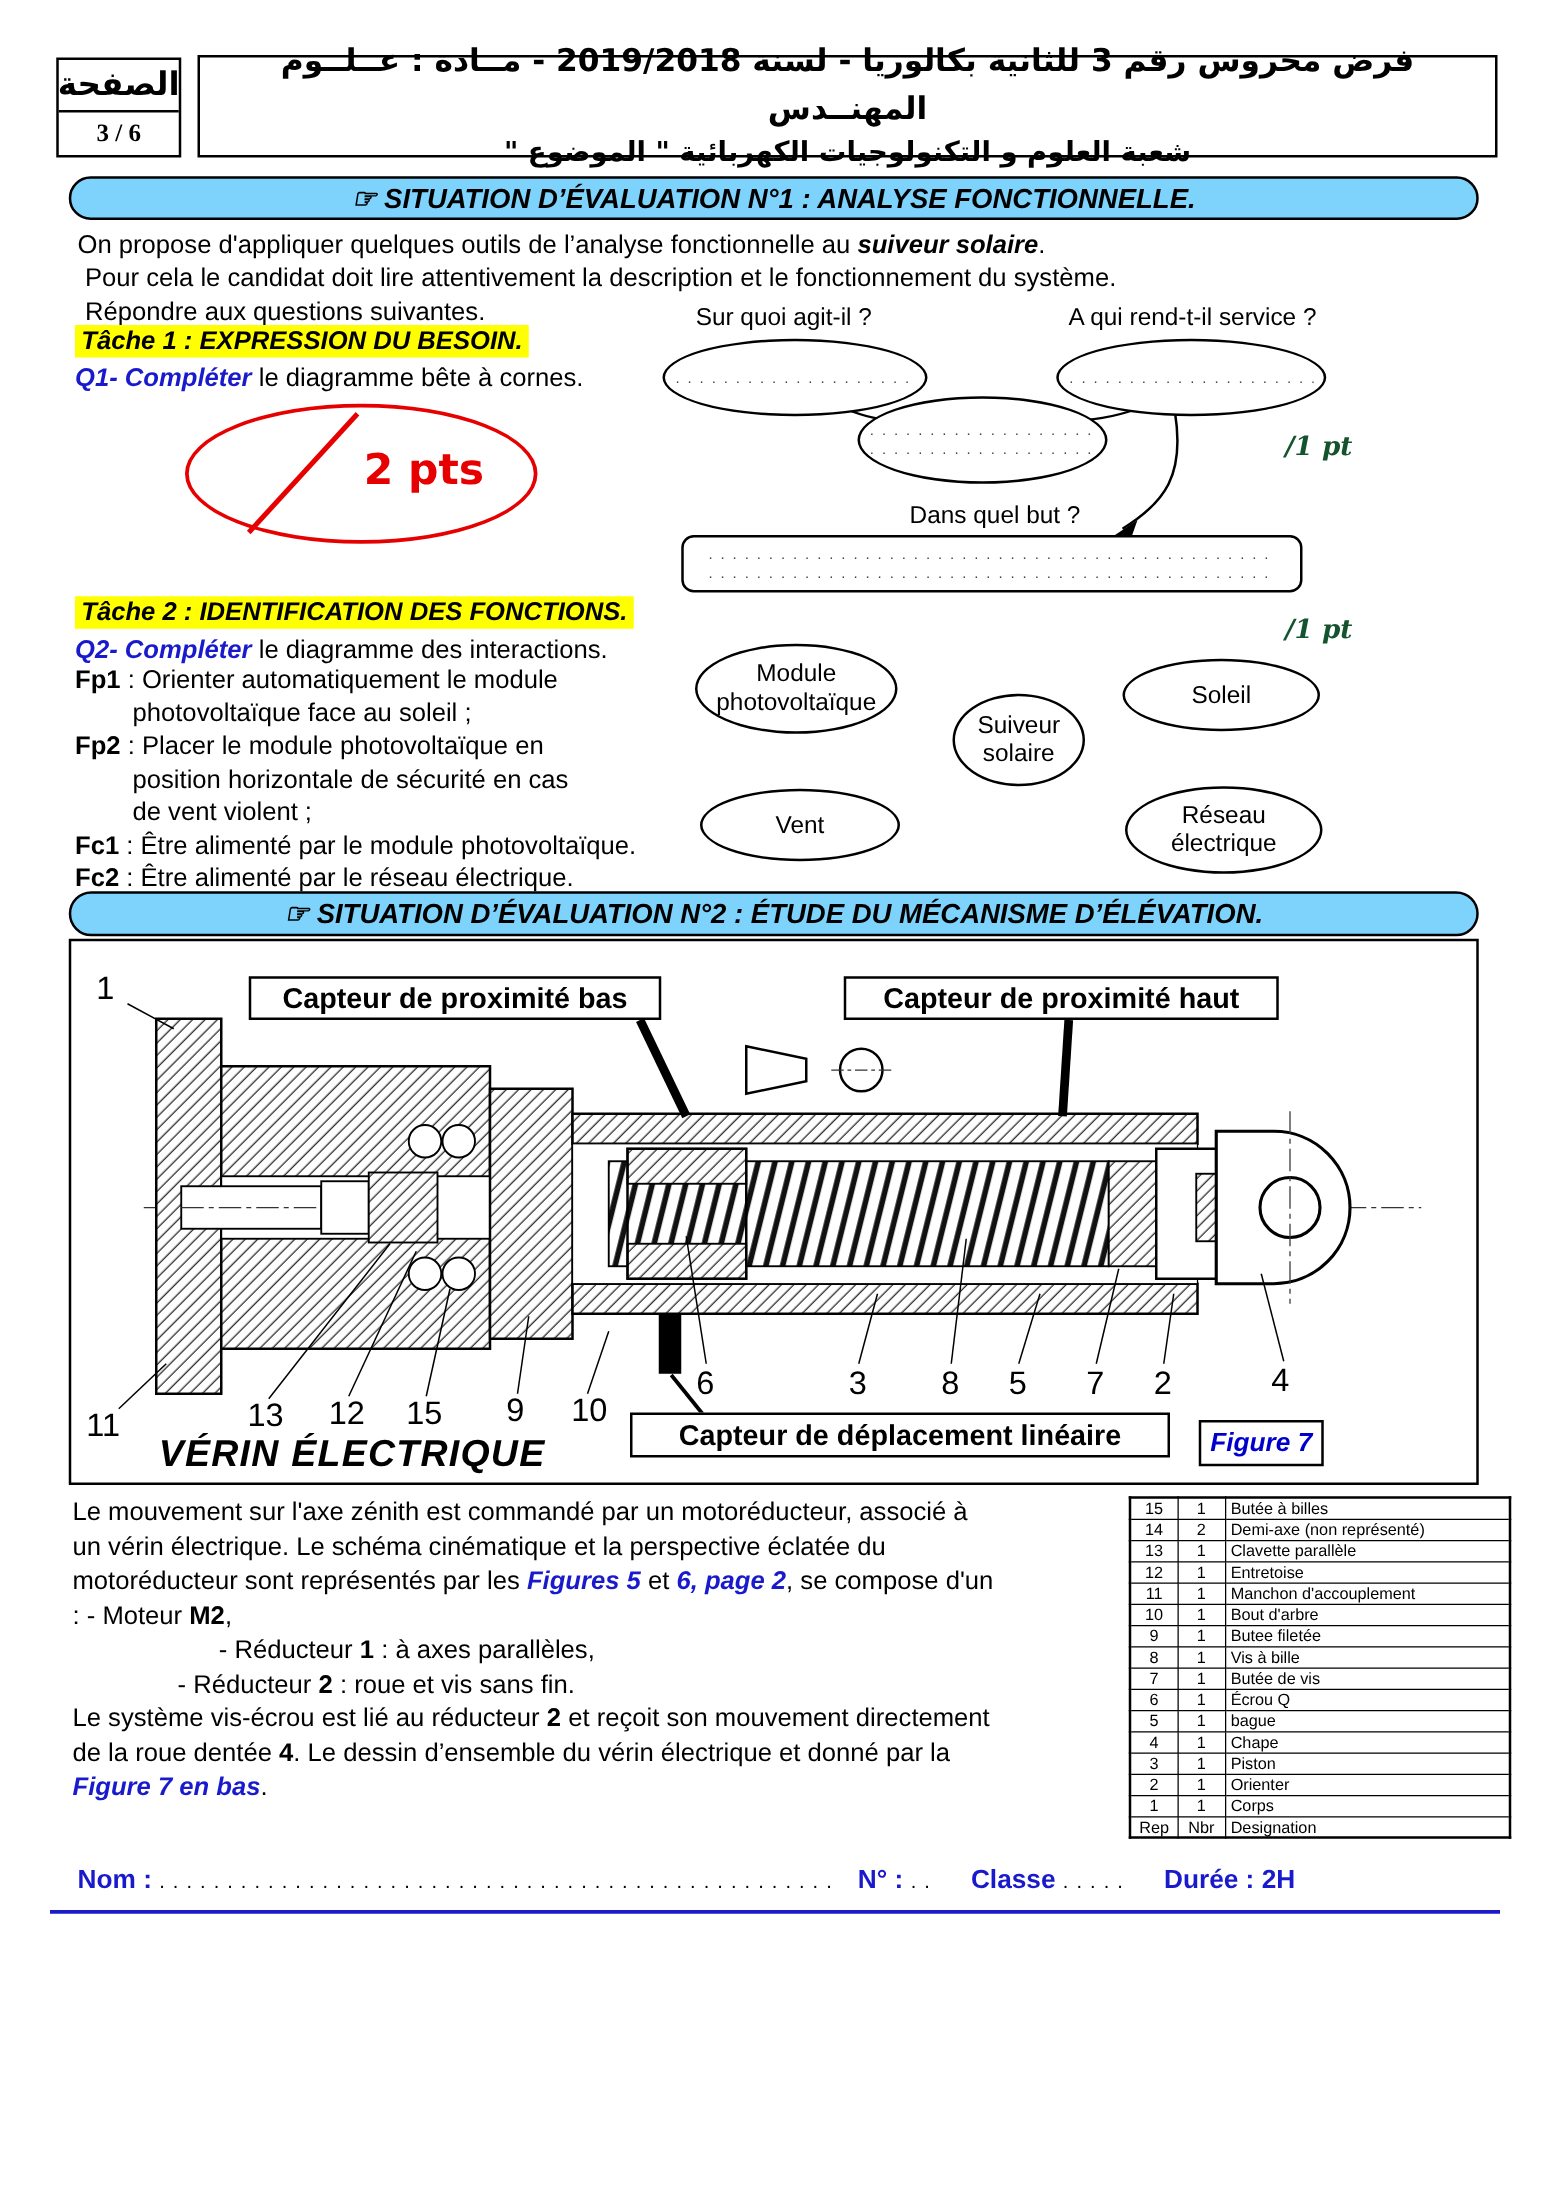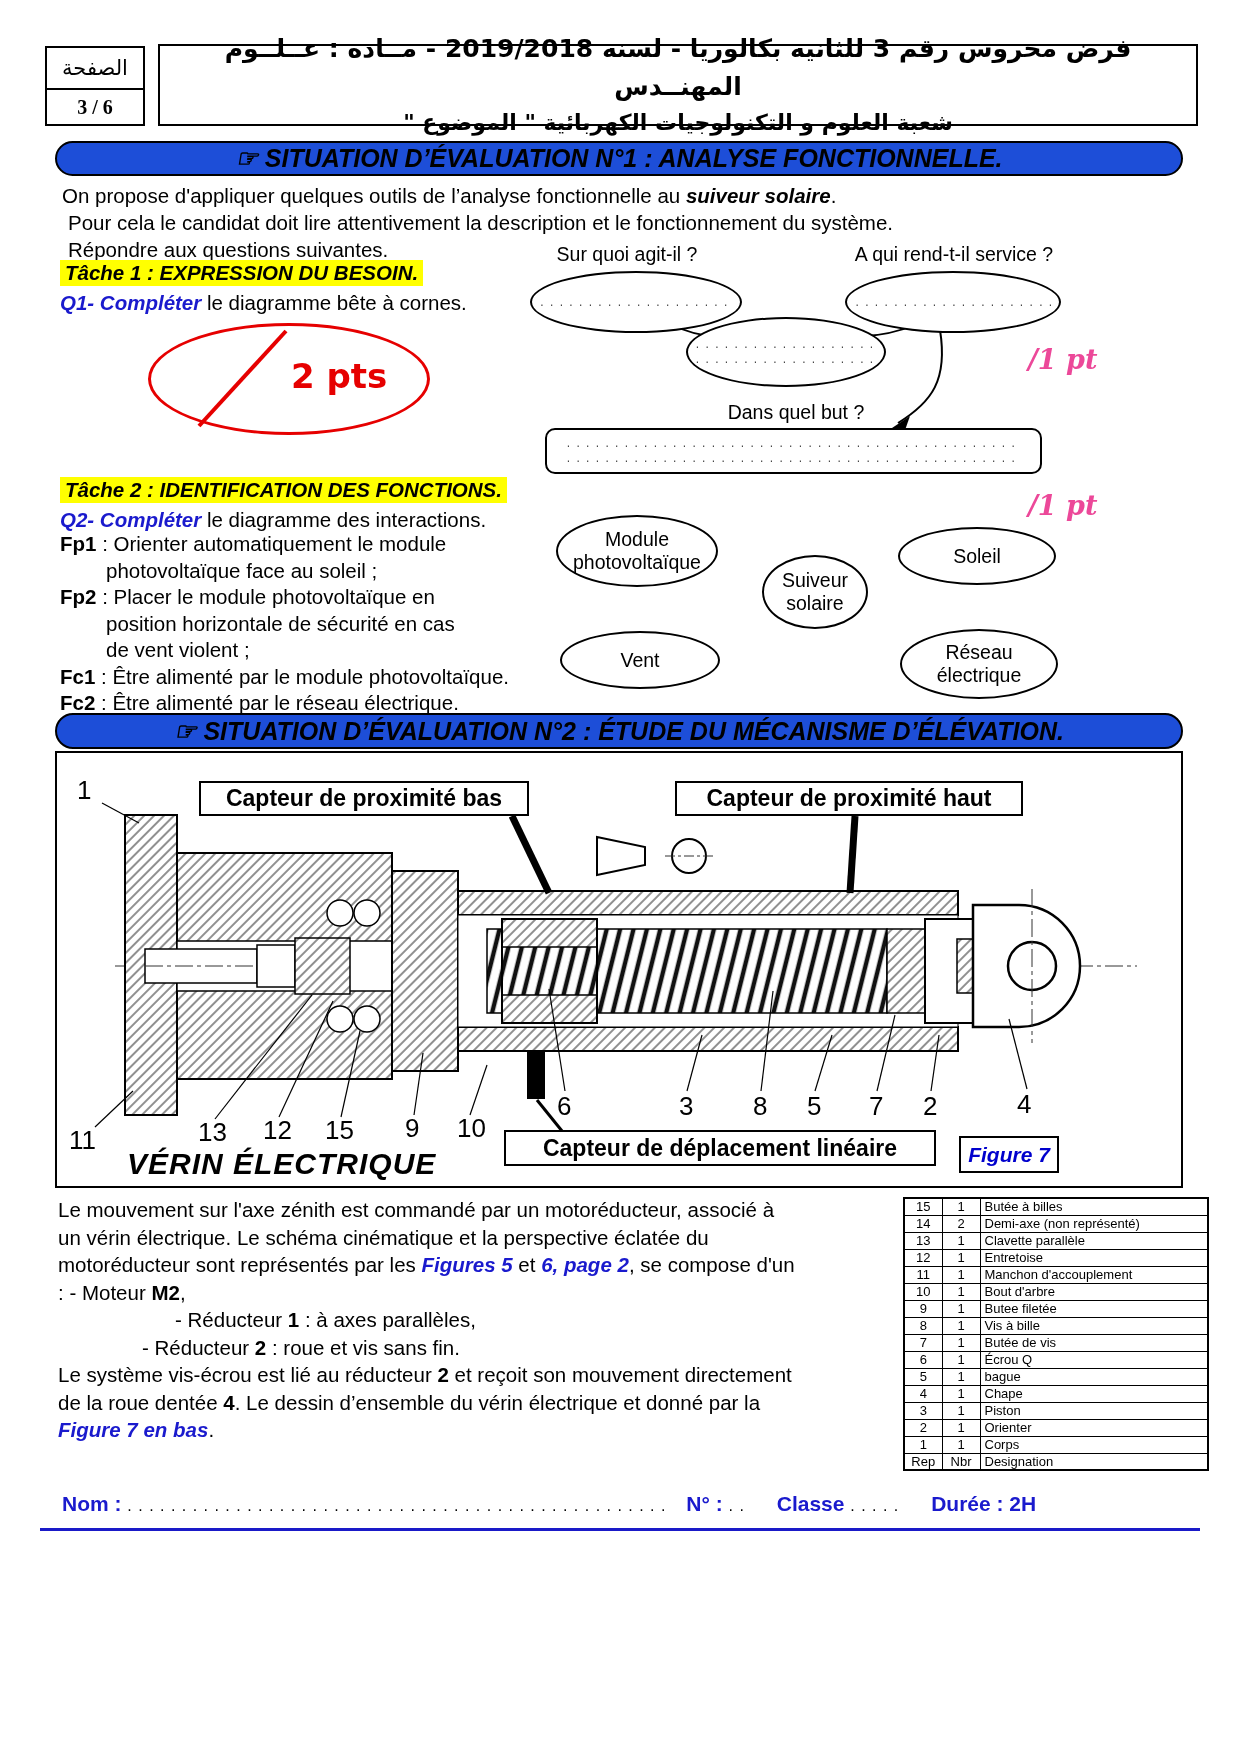--- a/index.html
+++ b/index.html
@@ -5,23 +5,23 @@
   * { margin:0; padding:0; box-sizing:border-box; }
   body { background:#888; font-family:"Liberation Sans", sans-serif; }
   .page { position:relative; width:1240px; height:1754px; background:#fff; margin:0 auto; overflow:hidden; color:#000; }
   .abs { position:absolute; }
   .arabic { font-family:"DejaVu Sans", sans-serif; direction:rtl; }
   .bold { font-weight:bold; }
   .bi { font-weight:bold; font-style:italic; }
   .blue-bi { color:#1a1acd; font-weight:bold; font-style:italic; }
   .blue-b { color:#1a1acd; font-weight:bold; }
   .red { color:#e60000; }
-  .pt-mark { color:#ec4899; font-style:italic; font-weight:bold; font-size:27px; font-family:"DejaVu Serif", serif; }
-  .banner { background:#1d4ed8; border:2px solid #000; border-radius:18px; text-align:center;
-            font-weight:bold; font-style:italic; font-size:25px; display:flex; align-items:center; justify-content:center; }
+  .pt-mark { color:#14532d; font-style:italic; font-weight:bold; font-size:21px; font-family:"DejaVu Serif", serif; }
+  .banner { background:#7dd3fc; border:2px solid #000; border-radius:18px; text-align:center;
+            font-weight:bold; font-style:italic; font-size:22px; display:flex; align-items:center; justify-content:center; }
   .yellow-tag { background:#ffff00; font-weight:bold; font-style:italic; font-size:20.5px; display:inline-block; padding:1px 5px; }
   .ellipse { position:absolute; border:2px solid #000; border-radius:50%; background:#fff;
              display:flex; flex-direction:column; align-items:center; justify-content:center; text-align:center;
              font-size:19.5px; line-height:23px; }
   .dotrow { color:#444; font-size:12px; letter-spacing:1.5px; line-height:15px; white-space:nowrap; overflow:hidden; width:92%; text-align:center; }
   .q-label { position:absolute; text-align:center; font-size:19.5px; }
   .body-text { font-size:20.5px; line-height:27px; }
   .fn-line { font-size:20.5px; line-height:26.5px; }
   .fn-cont { margin-left:46px; }
   .label-box { position:absolute; border:2.5px solid #000; background:#fff; font-weight:bold; font-size:23px;
@@ -32,21 +32,21 @@
   table.parts td.c { text-align:center; width:38px; }
   .footer-line { font-size:21px; white-space:nowrap; }
   .fdots { color:#000; font-size:16px; letter-spacing:1px; }
 </style>
 </head>
 <body>
 
 <div class="page">
 
   <div class="abs" style="left:45px; top:46px; width:100px; height:80px; border:2.5px solid #000; display:flex; flex-direction:column;">
-    <div class="arabic" style="flex:1; border-bottom:2.5px solid #000; display:flex; align-items:center; justify-content:center; font-weight:normal; font-size:21px;">الصفحة</div>
+    <div class="arabic" style="flex:1; border-bottom:2.5px solid #000; display:flex; align-items:center; justify-content:center; font-weight:bold; font-size:26px;">الصفحة</div>
     <div style="height:34px; display:flex; align-items:center; justify-content:center; font-weight:bold; font-size:20px; font-family:'Liberation Serif', serif;">3 / 6</div>
   </div>
 
   <div class="abs arabic" style="left:158px; top:44px; width:1040px; height:82px; border:2.5px solid #000; display:flex; flex-direction:column; align-items:center; justify-content:center; text-align:center;">
     <div style="font-weight:bold; font-size:25px; line-height:38px;">فرض محروس رقم 3 للثانية بكالوريا - لسنة 2019/2018 - مــادة : عــلــوم المهنــدس</div>
     <div style="font-weight:bold; font-size:22px; line-height:34px;">شعبة العلوم و التكنولوجيات الكهربائية  " الموضوع "</div>
   </div>
 
   <div class="abs banner" style="left:55px; top:141px; width:1128px; height:35px;">☞ SITUATION D’ÉVALUATION N°1 : ANALYSE FONCTIONNELLE.</div>
 

